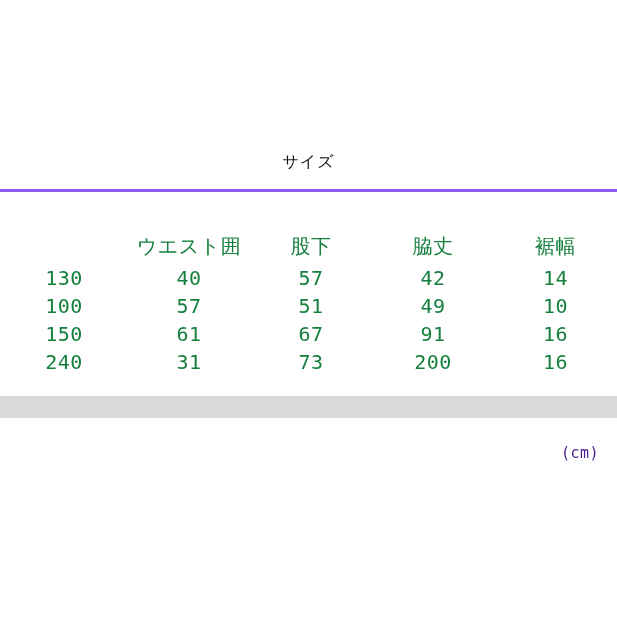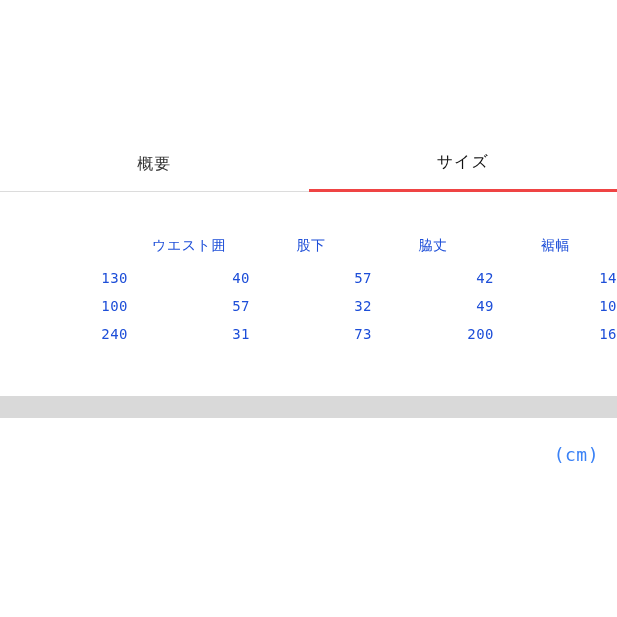--- a/index.html
+++ b/index.html
@@ -34,51 +34,50 @@
     flex: 1 1 50%;
     text-align: center;
     font-size: 16px;
     letter-spacing: 1px;
     color: #333333;
     padding-bottom: 16px;
     border-bottom: 1px solid #dcdcdc;
     background: transparent;
   }
   .tab.active {
-    border-bottom: 3px solid #ef4444;
+    border-bottom: 3px solid #8b5cf6;
     color: #111111;
   }
 
   
   .size-table {
     position: absolute;
     left: 0;
     top: 228px;
     width: 617px;
     border-collapse: collapse;
     table-layout: fixed;
   }
   .size-table th,
   .size-table td {
     font-weight: normal;
-    font-size: 14px;
-    color: #1d4ed8;
+    font-size: 20px;
+    color: #15803d;
     text-align: center;
     padding: 0;
     height: 28px;
     letter-spacing: 0.5px;
   }
   .size-table thead th {
     height: 36px;
     vertical-align: middle;
   }
   .size-table tbody td {
     height: 28px;
     vertical-align: middle;
-    text-align: right;
   }
   .col-size { width: 128px; }
   .col-a    { width: 122px; }
   .col-b    { width: 122px; }
   .col-c    { width: 122px; }
   .col-d    { width: 123px; }
 
   .num {
     font-family: "DejaVu Sans Mono", monospace;
     font-size: 15px;
@@ -94,32 +93,31 @@
     height: 22px;
     background: #d9d9d9;
   }
 
   
   .unit-note {
     position: absolute;
     right: 18px;
     top: 444px;
     font-family: "DejaVu Sans Mono", monospace;
-    font-size: 18px;
-    color: #3b82f6;
+    font-size: 15px;
+    color: #4c1d95;
     letter-spacing: 0.5px;
   }
 </style>
 </head>
 <body>
 
 <div class="page">
 
   <div class="tabs">
-    <div class="tab">概要</div>
     <div class="tab active">サイズ</div>
   </div>
 
   <table class="size-table">
     <colgroup>
       <col class="col-size">
       <col class="col-a">
       <col class="col-b">
       <col class="col-c">
       <col class="col-d">
@@ -137,23 +135,30 @@
       <tr>
         <td class="num">130</td>
         <td class="num">40</td>
         <td class="num">57</td>
         <td class="num">42</td>
         <td class="num">14</td>
       </tr>
       <tr>
         <td class="num">100</td>
         <td class="num">57</td>
-        <td class="num">32</td>
+        <td class="num">51</td>
         <td class="num">49</td>
         <td class="num">10</td>
+      </tr>
+      <tr>
+        <td class="num">150</td>
+        <td class="num">61</td>
+        <td class="num">67</td>
+        <td class="num">91</td>
+        <td class="num">16</td>
       </tr>
       <tr>
         <td class="num">240</td>
         <td class="num">31</td>
         <td class="num">73</td>
         <td class="num">200</td>
         <td class="num">16</td>
       </tr>
     </tbody>
   </table>

